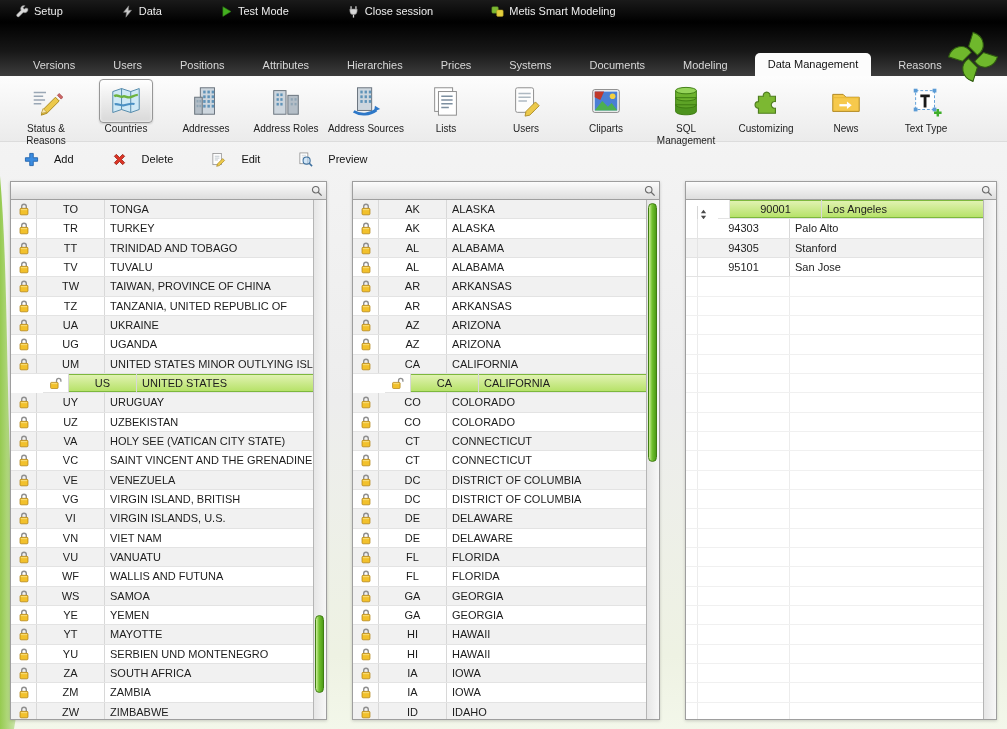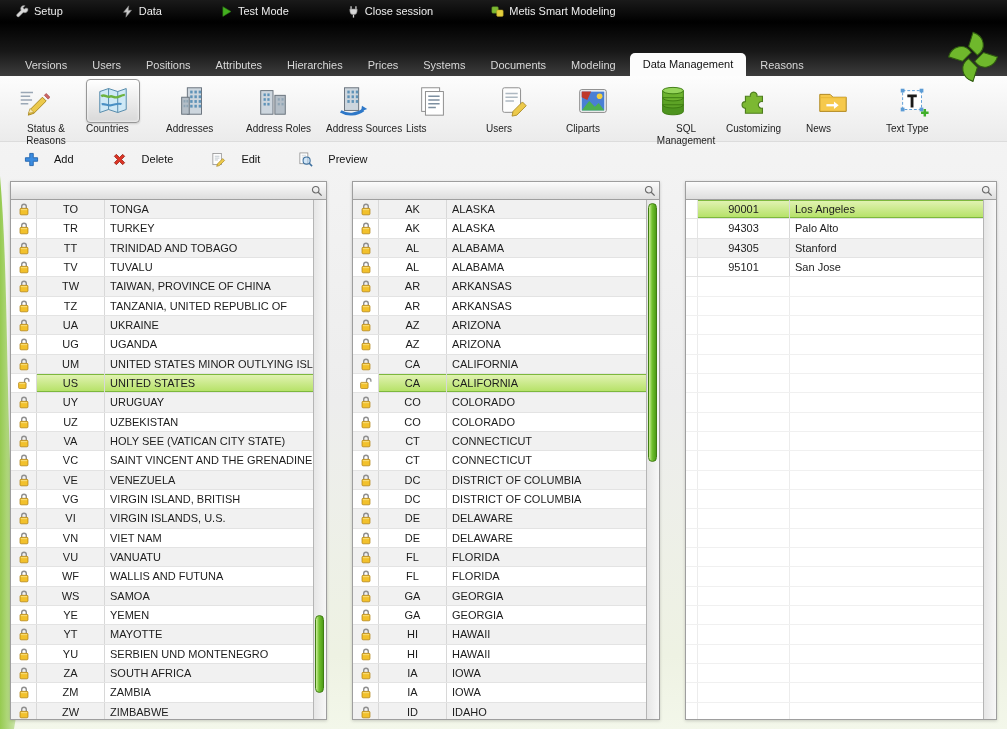--- a/index.html
+++ b/index.html
@@ -9,30 +9,30 @@
 
   
   .menubar { position:absolute; top:0; left:0; right:0; height:22px; background:linear-gradient(#1a1a1a,#000);
              display:flex; align-items:center; padding-left:16px; gap:58px; z-index:6; }
   .mitem { display:flex; align-items:flex-start; gap:5px; color:#ededed; font-size:11px; cursor:default; white-space:nowrap; }
   .mitem .icn { display:flex; }
 
   
   .tabstrip { position:absolute; top:22px; left:0; right:0; height:54px;
               background:linear-gradient(180deg,#000 0%,#181818 55%,#3d3d3d 100%); z-index:5; }
-  .tabs { position:absolute; left:14px; bottom:0; display:flex; align-items:flex-end; gap:3px; }
+  .tabs { position:absolute; left:22px; bottom:0; display:flex; align-items:flex-end; gap:16px; }
   .tab { padding:4px 11px 5px; color:#d8d8d8; font-size:11px; white-space:nowrap; cursor:default; }
   .tab.active { background:#fcfcfc; color:#111; border-radius:5px 5px 0 0; padding:5px 13px 6px; }
   .logo { position:absolute; right:6px; top:3px; }
 
   
   .ribbon { position:absolute; top:76px; left:0; right:0; height:66px;
             background:linear-gradient(#fdfdfd,#ebebeb); border-bottom:1px solid #dcdcdc;
             display:flex; align-items:flex-start; padding:3px 0 0 6px; z-index:4; }
-  .ritem { width:80px; display:flex; flex-direction:column; align-items:flex-start; gap:0; cursor:default; }
+  .ritem { width:80px; display:flex; flex-direction:column; align-items:center; gap:0; cursor:default; }
   .ricon-box { width:54px; height:44px; display:flex; align-items:center; justify-content:center;
                border:1px solid transparent; border-radius:4px; }
   .ritem.selected .ricon-box { border-color:#979797; background:linear-gradient(#ffffff,#d8d8d8);
                box-shadow:inset 0 0 3px #fff, 0 1px 2px rgba(0,0,0,.15); }
   .rlabel { font-size:10px; color:#222; text-align:center; line-height:12px; }
 
   
   .actionbar { position:absolute; top:143px; left:0; height:32px; display:flex; align-items:center;
                gap:38px; padding-left:24px; z-index:4; }
   .aitem { display:flex; align-items:center; gap:15px; font-size:11px; color:#111; cursor:default; }
@@ -54,21 +54,21 @@
   .panel3 .hcell.codew { width:92px; }
   .hcell.namew { flex:1; }
   .sort { position:absolute; left:2px; top:3px; display:flex; }
   .hsearch { position:absolute; right:3px; top:3px; display:flex; cursor:pointer; }
 
   .tbody { position:absolute; top:18px; left:0; right:13px; bottom:0; overflow:hidden; }
   .row { display:flex; height:19.33px; background:#fff; border-bottom:1px solid #e3e3e3;
          font-size:11px; color:#1c1c1c; cursor:default; }
   .row.alt { background:#f1f1f1; }
   .row.selected { background:linear-gradient(180deg,#e3f3b6,#b4e165);
-         box-shadow:inset 0 1px 0 #7db83d, inset 0 -1px 0 #7db83d; }
+         box-shadow:inset 0 1px 0 #7db83d, inset 0 -1px 0 #7db83d;margin-left:32px; }
   .cell { height:100%; }
   .cell-lock { width:26px; display:flex; align-items:center; justify-content:center;
                border-right:1px solid #d8d8d8; }
   .row.selected .cell-lock, .row.selected .cell-gut { background:#fff; }
   .cell-gut { width:12px; border-right:1px solid #e4e4e4; }
   .cell-code { width:68px; text-align:center; line-height:18.3px; border-right:1px solid #d8d8d8; overflow:hidden; }
   .panel3 .cell-code { width:92px; }
   .cell-name { flex:1; padding-left:5px; line-height:18.3px; white-space:nowrap; overflow:hidden; }
   .row.emptyrow { border-bottom:1px solid #f0f0f0; }
   .row.emptyrow .cell-code, .row.emptyrow .cell-gut { border-right-color:#ececec; }

